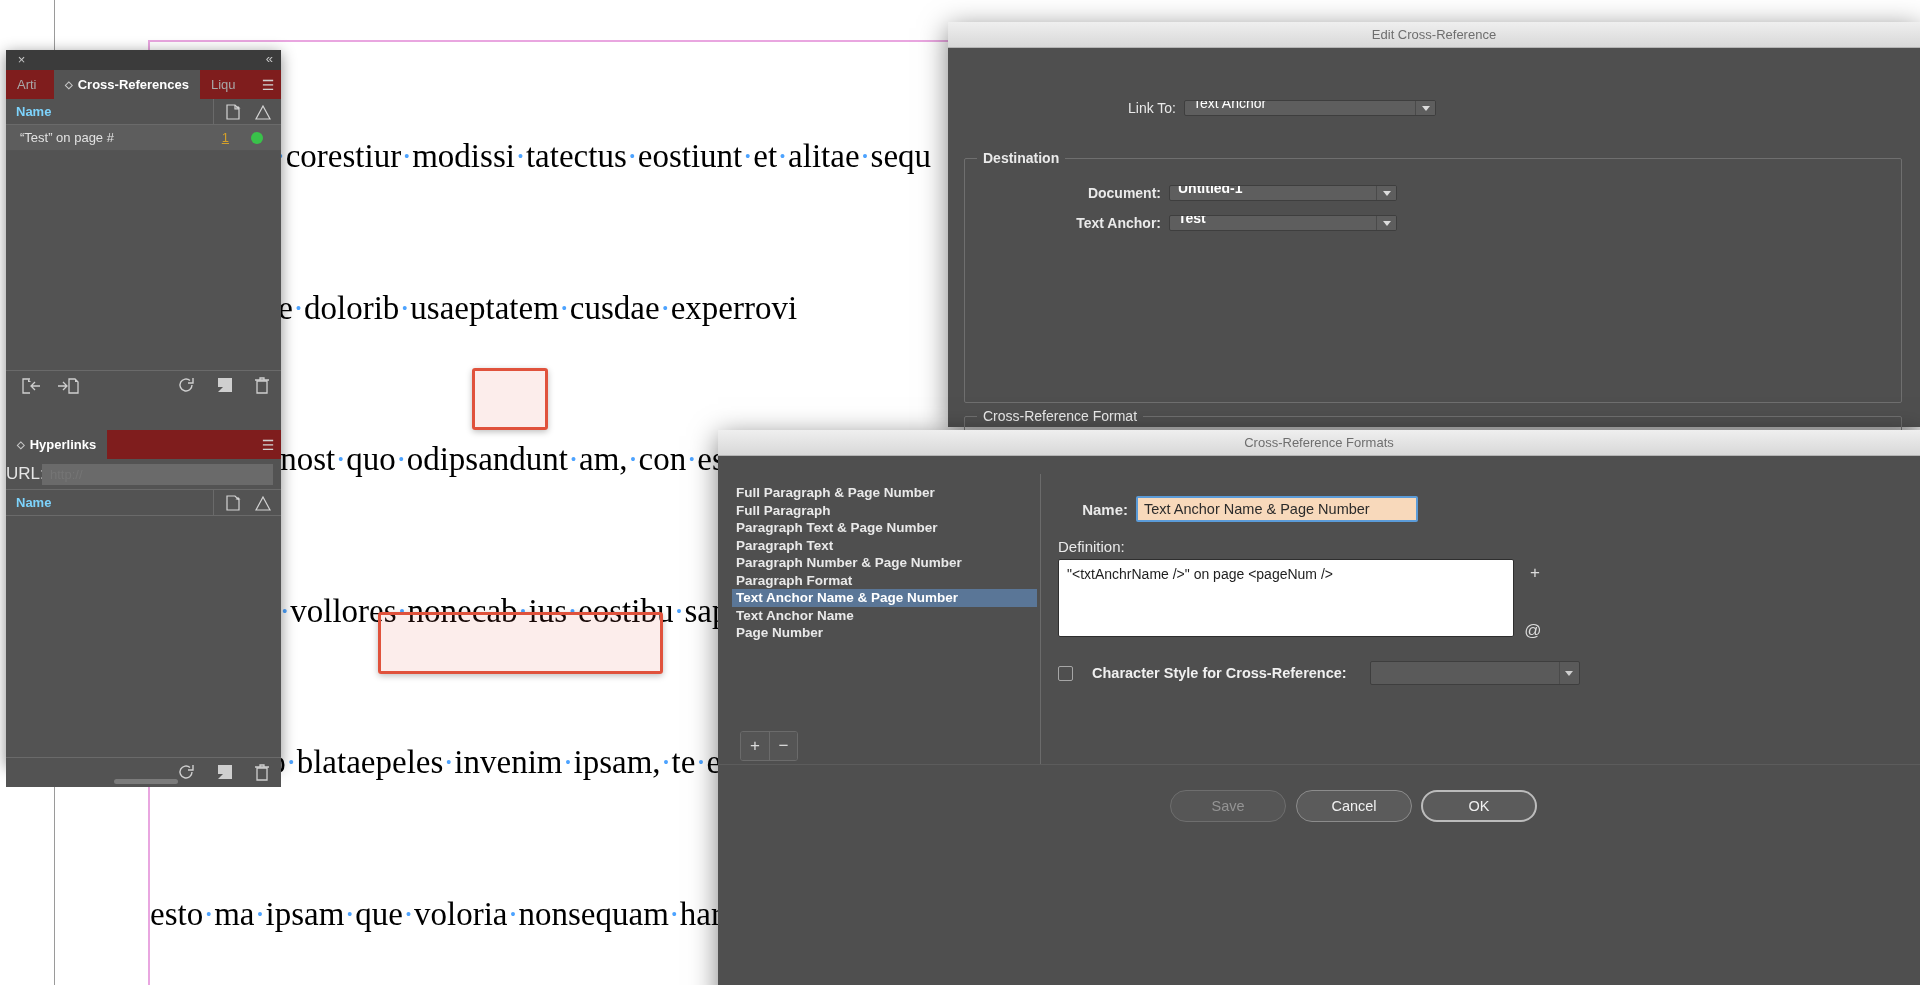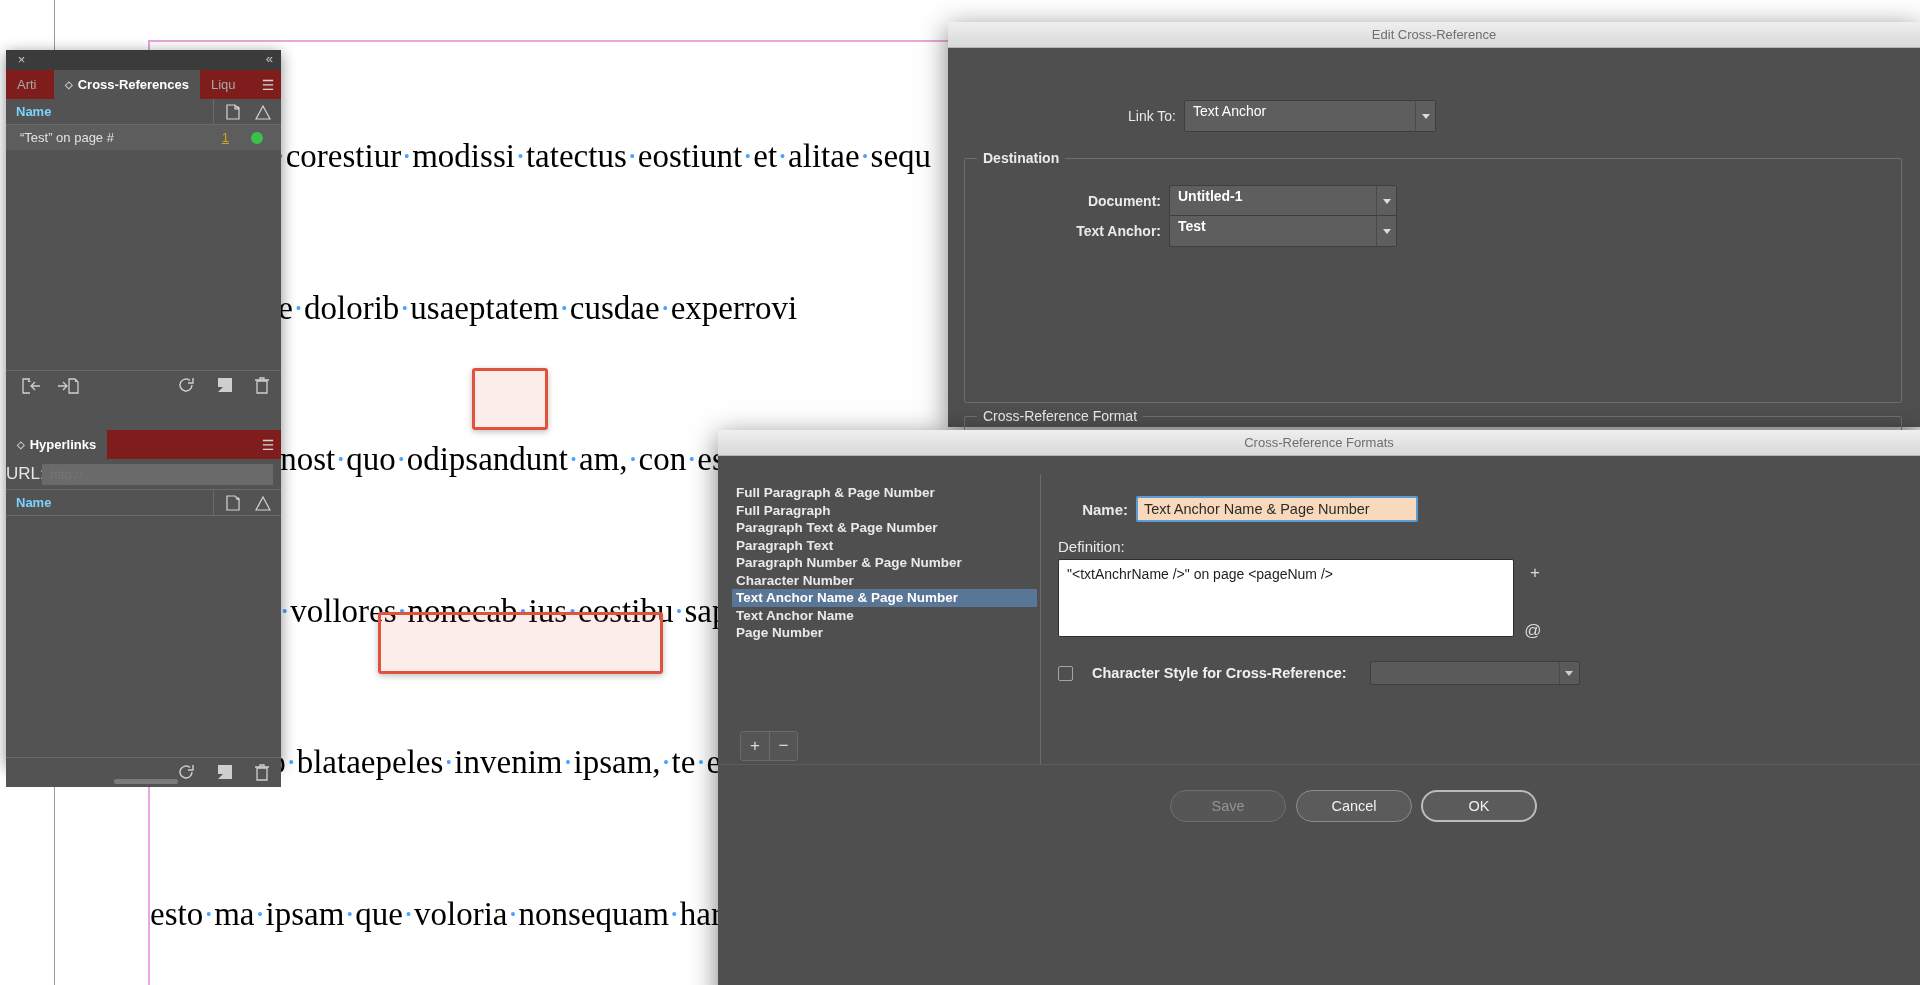--- a/index.html
+++ b/index.html
@@ -153,21 +153,21 @@
     border-bottom: 1px solid #b4b4b4;
     display: flex; align-items: center; justify-content: center;
     font-size: 13px; color: #6e6e6e;
   }
   .dlg-edit { left: 948px; top: 22px; width: 972px; height: 405px; }
   .dlg-edit .dlg-body { position: relative; height: 379px; }
 
   .fld-row { position: absolute; display: flex; align-items: center; }
   .fld-label { font-size: 14px; color: #eaeaea; text-align: right; }
   .select {
-    position: relative; height: 32px; background: #5e5e5e;
+    position: relative; height: 16px; background: #5e5e5e;
     border: 1px solid #3e3e3e; border-radius: 2px;
     display: flex; align-items: center;
     color: #ffffff; font-size: 14px; padding: 0 26px 11px 8px;
     cursor: pointer; white-space: nowrap; overflow: hidden;
   }
   .select .arrow {
     position: absolute; right: 0; top: 0; bottom: 0; width: 20px;
     background: #5e5e5e; border-left: 1px solid #4a4a4a;
     display: flex; align-items: center; justify-content: center;
   }
@@ -509,21 +509,21 @@
         <div class="fmt-item">
             <span>Paragraph Text &amp; Page Number</span>
           </div>
         <div class="fmt-item">
             <span>Paragraph Text</span>
           </div>
         <div class="fmt-item">
             <span>Paragraph Number &amp; Page Number</span>
           </div>
         <div class="fmt-item">
-            <span>Character Number</span>
+            <span>Paragraph Format</span>
           </div>
         <div class="fmt-item sel">
             <span>Text Anchor Name &amp; Page Number</span>
           </div>
         <div class="fmt-item">
             <span>Text Anchor Name</span>
           </div>
         <div class="fmt-item">
             <span>Page Number</span>
           </div>

